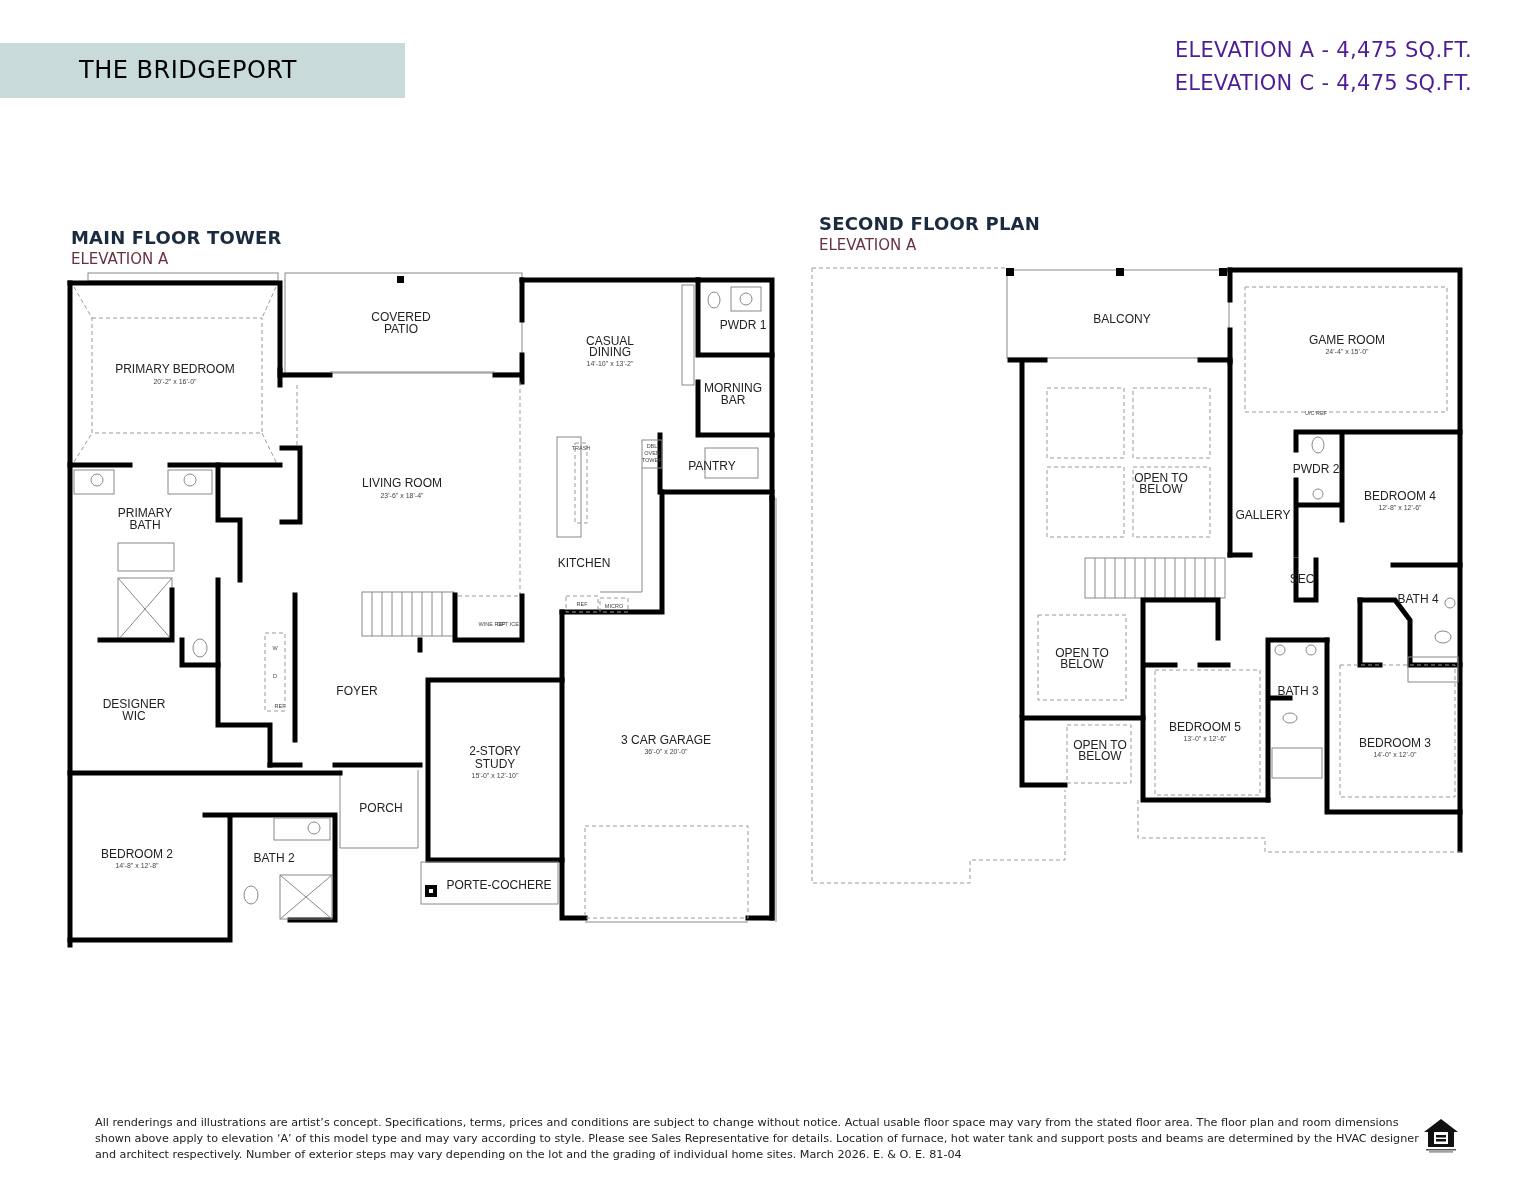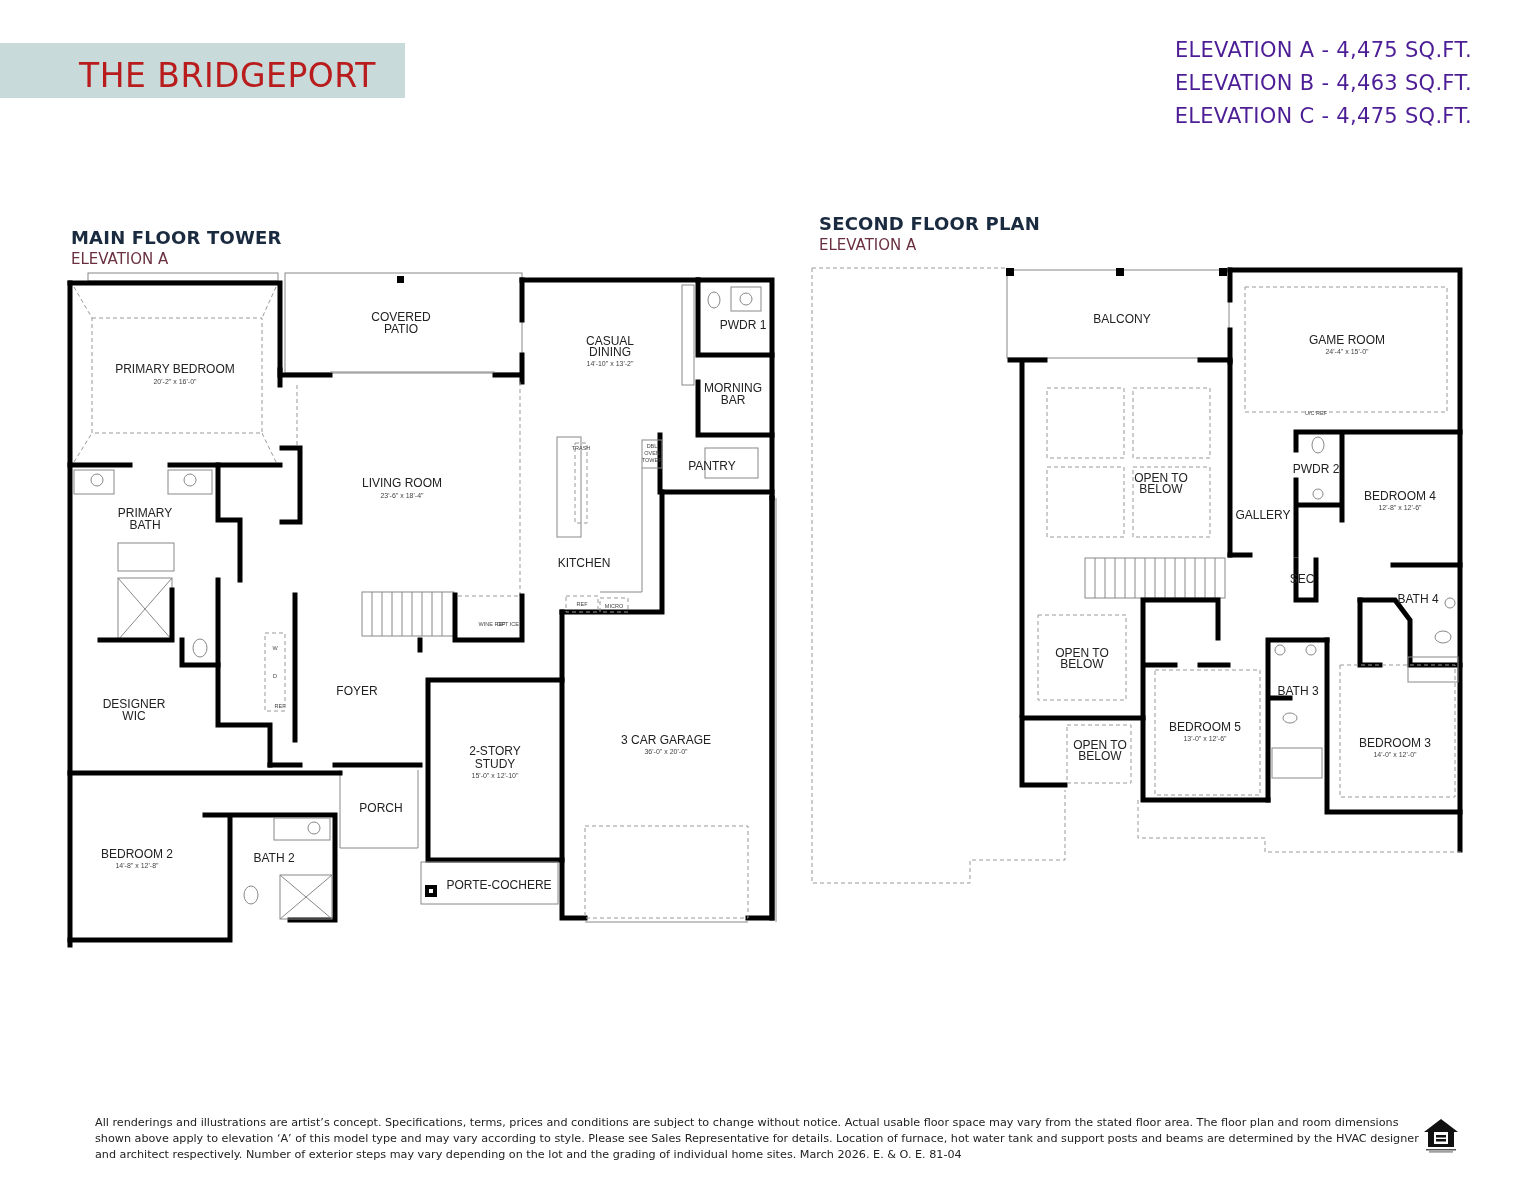--- a/index.html
+++ b/index.html
@@ -1,18 +1,18 @@
 <!DOCTYPE html>
 <html><head>
 <meta charset="utf-8">
 <style>
   html,body{margin:0;padding:0;background:#fff;}
   body{width:1536px;height:1187px;position:relative;overflow:hidden;font-family:"Liberation Sans",sans-serif;color:#111;}
   .title-band{position:absolute;left:0;top:43px;width:405px;height:55px;background:#c8dada;}
-  .title-band span{position:absolute;left:79px;top:13px;font-family:"DejaVu Sans",sans-serif;font-size:33px;letter-spacing:0.5px;color:#b91c1c;}
+  .title-band span{position:absolute;left:79px;top:13px;font-family:"DejaVu Sans",sans-serif;font-size:24px;letter-spacing:0.5px;color:#000000;}
   .elevations{position:absolute;right:64px;top:34px;text-align:right;font-family:"DejaVu Sans",sans-serif;color:#4c1d95;font-size:21px;line-height:33px;letter-spacing:0.3px;}
   .elevations div{white-space:nowrap;}
   .plan-head{position:absolute;font-family:"DejaVu Sans",sans-serif;}
   .plan-head .h1{font-size:18px;font-weight:bold;color:#1a2a3f;letter-spacing:0.2px;}
   .plan-head .h2{font-size:15px;color:#6a3040;margin-top:2px;}
   svg.plan{position:absolute;left:0;top:0;}
   .room{font-family:"Liberation Sans",sans-serif;font-size:12px;fill:#222;text-anchor:middle;}
   .dim{font-family:"Liberation Sans",sans-serif;font-size:7px;fill:#444;text-anchor:middle;}
   .small{font-family:"Liberation Sans",sans-serif;font-size:5.5px;fill:#444;text-anchor:middle;}
   .wall{stroke:#000;stroke-width:5;fill:none;stroke-linecap:square;}
@@ -22,21 +22,20 @@
   .eho{position:absolute;left:1422px;top:1117px;width:38px;height:36px;}
 </style>
 </head>
 <body>
 
 <div class="title-band">
   <span>THE BRIDGEPORT</span>
 </div>
 <div class="elevations">
   <div>ELEVATION A - 4,475 SQ.FT.</div>
-  <div>ELEVATION B - 4,463 SQ.FT.</div>
   <div>ELEVATION C - 4,475 SQ.FT.</div>
 </div>
 
 <div class="plan-head" style="left:71px;top:227px;">
   <div class="h1">MAIN FLOOR TOWER</div>
   <div class="h2">ELEVATION A</div>
 </div>
 <div class="plan-head" style="left:819px;top:213px;">
   <div class="h1">SECOND FLOOR PLAN</div>
   <div class="h2">ELEVATION A</div>

